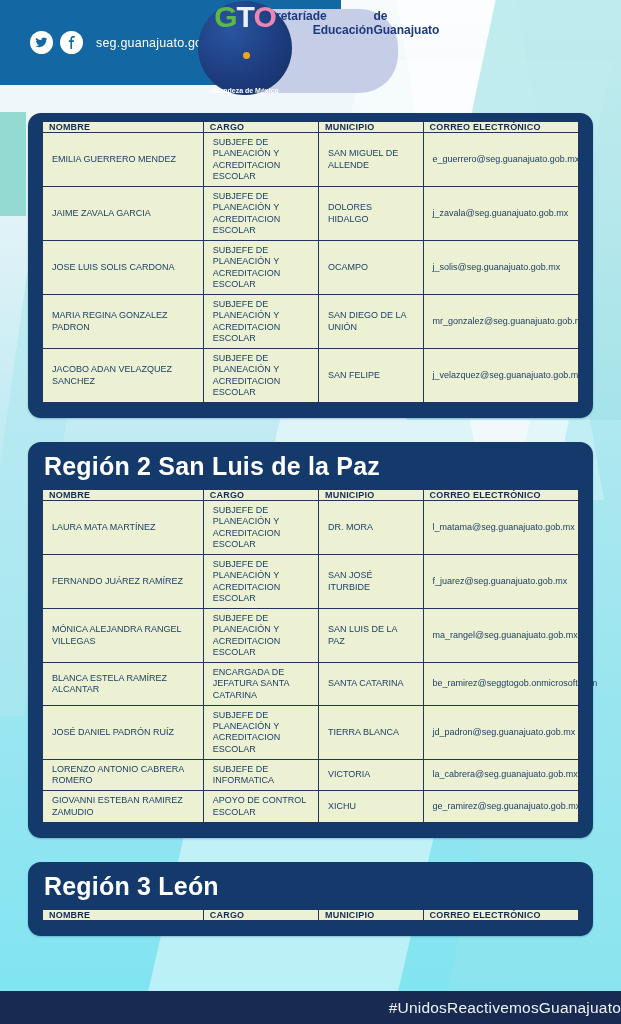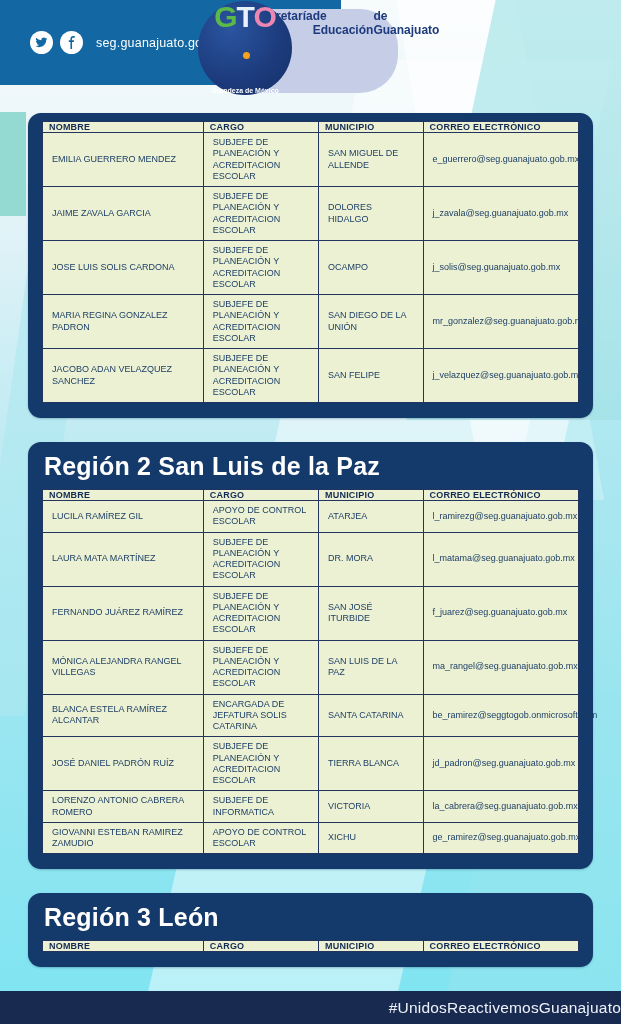--- a/index.html
+++ b/index.html
@@ -155,46 +155,40 @@
         <thead>
             <tr>
               <th>NOMBRE</th>
               <th>CARGO</th>
               <th>MUNICIPIO</th>
               <th>CORREO ELECTRÓNICO</th>
             </tr>
           </thead>
         <tbody>
             <tr>
-              <td>LUCILA RAMÍREZ GIL</td>
-              <td>APOYO DE CONTROL ESCOLAR</td>
-              <td>ATARJEA</td>
-              <td class="email">l_ramirezg@seg.guanajuato.gob.mx</td>
-            </tr>
-            <tr>
               <td>LAURA MATA MARTÍNEZ</td>
               <td>SUBJEFE DE PLANEACIÓN Y ACREDITACION ESCOLAR</td>
               <td>DR. MORA</td>
               <td class="email">l_matama@seg.guanajuato.gob.mx</td>
             </tr>
             <tr>
               <td>FERNANDO JUÁREZ RAMÍREZ</td>
               <td>SUBJEFE DE PLANEACIÓN Y ACREDITACION ESCOLAR</td>
               <td>SAN JOSÉ ITURBIDE</td>
               <td class="email">f_juarez@seg.guanajuato.gob.mx</td>
             </tr>
             <tr>
               <td>MÓNICA ALEJANDRA RANGEL VILLEGAS</td>
               <td>SUBJEFE DE PLANEACIÓN Y ACREDITACION ESCOLAR</td>
               <td>SAN LUIS DE LA PAZ</td>
               <td class="email">ma_rangel@seg.guanajuato.gob.mx</td>
             </tr>
             <tr>
               <td>BLANCA ESTELA RAMÍREZ ALCANTAR</td>
-              <td>ENCARGADA DE JEFATURA SOLIS CATARINA</td>
+              <td>ENCARGADA DE JEFATURA SANTA CATARINA</td>
               <td>SANTA CATARINA</td>
               <td class="email">be_ramirez@seggtogob.onmicrosoft.com</td>
             </tr>
             <tr>
               <td>JOSÉ DANIEL PADRÓN RUÍZ</td>
               <td>SUBJEFE DE PLANEACIÓN Y ACREDITACION ESCOLAR</td>
               <td>TIERRA BLANCA</td>
               <td class="email">jd_padron@seg.guanajuato.gob.mx</td>
             </tr>
             <tr>

